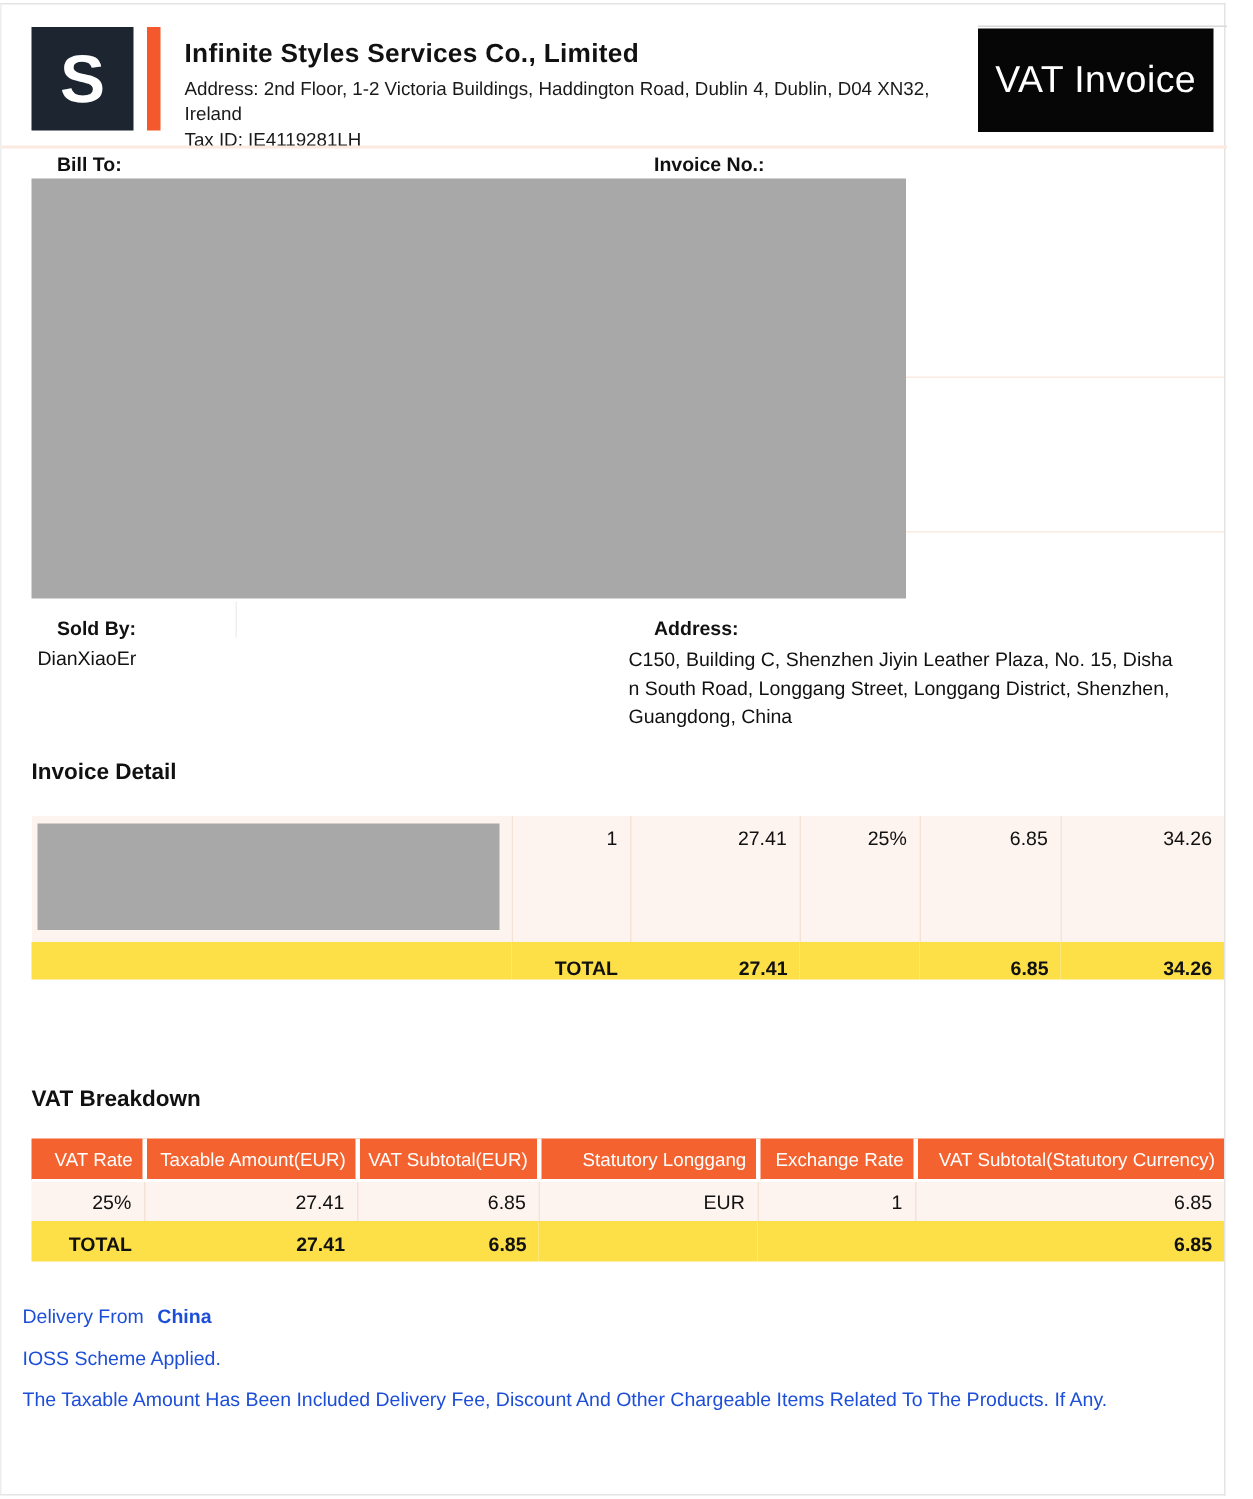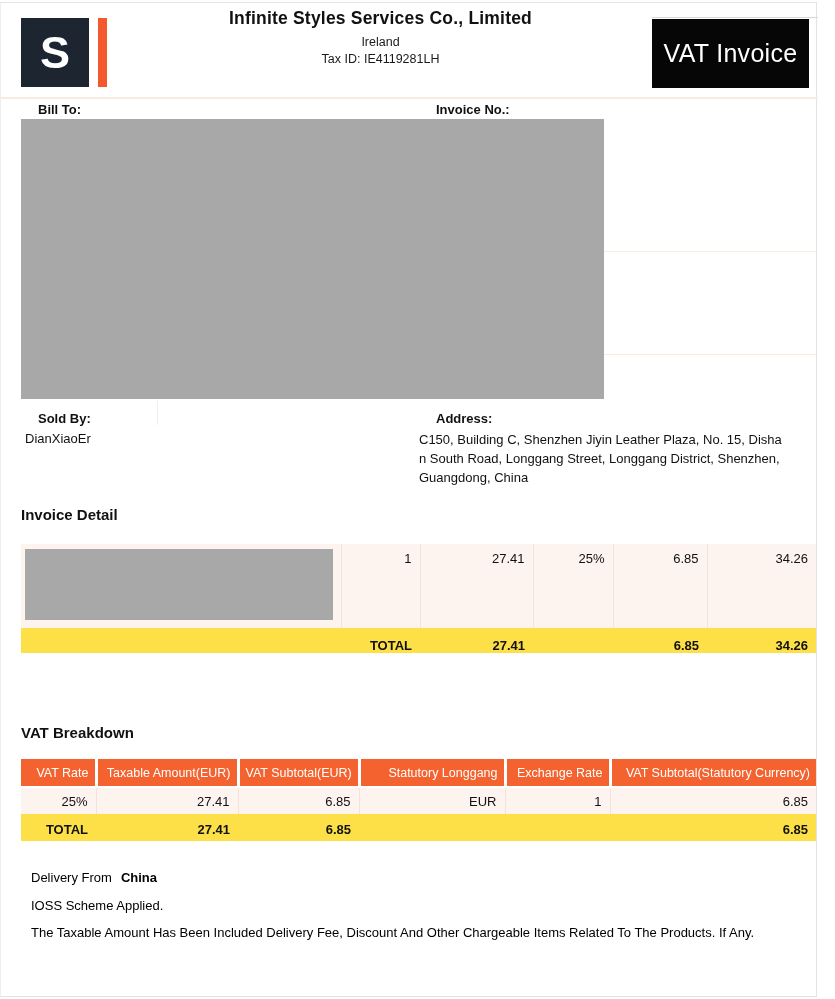--- a/index.html
+++ b/index.html
@@ -22,21 +22,21 @@
   .page{
     position:absolute;left:0;top:2px;width:817px;height:995px;
     background:#fff;border:1px solid #e4e4e4;border-left-color:#ededed;
   }
   .abs{position:absolute;}
 
   
   .logo-box{left:20px;top:15px;width:68px;height:69px;background:var(--logo-navy);
     color:#fff;text-align:center;line-height:69px;font-size:45px;font-weight:bold;}
   .accent-bar{left:97px;top:15px;width:9px;height:69px;background:var(--accent-orange);}
-  .head-text{left:122px;top:5px;width:515px;text-align:center;}
+  .head-text{left:122px;top:22px;width:515px;}
   .company-title{font-size:17.5px;font-weight:bold;letter-spacing:.2px;margin-bottom:5px;white-space:nowrap;}
   .head-line{font-size:12.5px;line-height:17px;white-space:nowrap;color:#1a1a1a;}
   .badge-topline{left:651px;top:14px;width:166px;height:1px;background:#d9d9d9;}
   .badge{left:651px;top:16px;width:157px;height:69px;background:var(--badge-black);
     color:#fff;display:flex;align-items:center;justify-content:center;font-size:25px;letter-spacing:.3px;}
   .header-divider{left:0;top:94px;width:817px;height:2px;background:var(--line-peach);}
 
   
   .lbl{font-size:13px;font-weight:bold;margin-left:17px;}
   .bill-to-label{left:20px;top:99px;}
@@ -74,38 +74,39 @@
      vertical-align:top;padding-top:7px;}
   tr.data-row td:first-child{border-left:none;}
   .detail-table tr.data-row td{height:84px;}
   .vat-table tr.data-row td{height:27px;padding-top:6px;}
   tr.total-row td{background:#fde047;font-weight:bold;vertical-align:top;padding-top:10px;}
   .vat-table tr.total-row td{height:27px;padding-top:8px;}
   .desc-cell{position:relative;}
   .redaction-desc{position:absolute;left:4px;top:5px;width:308px;height:71px;background:var(--redaction-gray);}
 
   
-  .footer-line{left:30px;font-size:13px;color:#000000;}
+  .footer-line{left:14px;font-size:13px;color:#1d4ed8;}
   .f1{top:867px;}
   .f2{top:895px;text-align:right;}
   .f3{top:922px;}
   .bold{font-weight:bold;}
   .gap-left{margin-left:9px;}
 </style>
 </head>
 <body>
 
 <div class="page">
 
   <div class="abs logo-box">
     <span>S</span>
   </div>
   <div class="abs accent-bar"></div>
   <div class="abs head-text">
     <div class="company-title">Infinite Styles Services Co., Limited</div>
+    <div class="head-line">Address: 2nd Floor, 1-2 Victoria Buildings, Haddington Road, Dublin 4, Dublin, D04 XN32,</div>
     <div class="head-line">Ireland</div>
     <div class="head-line">Tax ID: IE4119281LH</div>
   </div>
   <div class="abs badge-topline"></div>
   <div class="abs badge">
     <span>VAT Invoice</span>
   </div>
   <div class="abs header-divider"></div>
 
   <div class="abs lbl bill-to-label">Bill To:</div>

